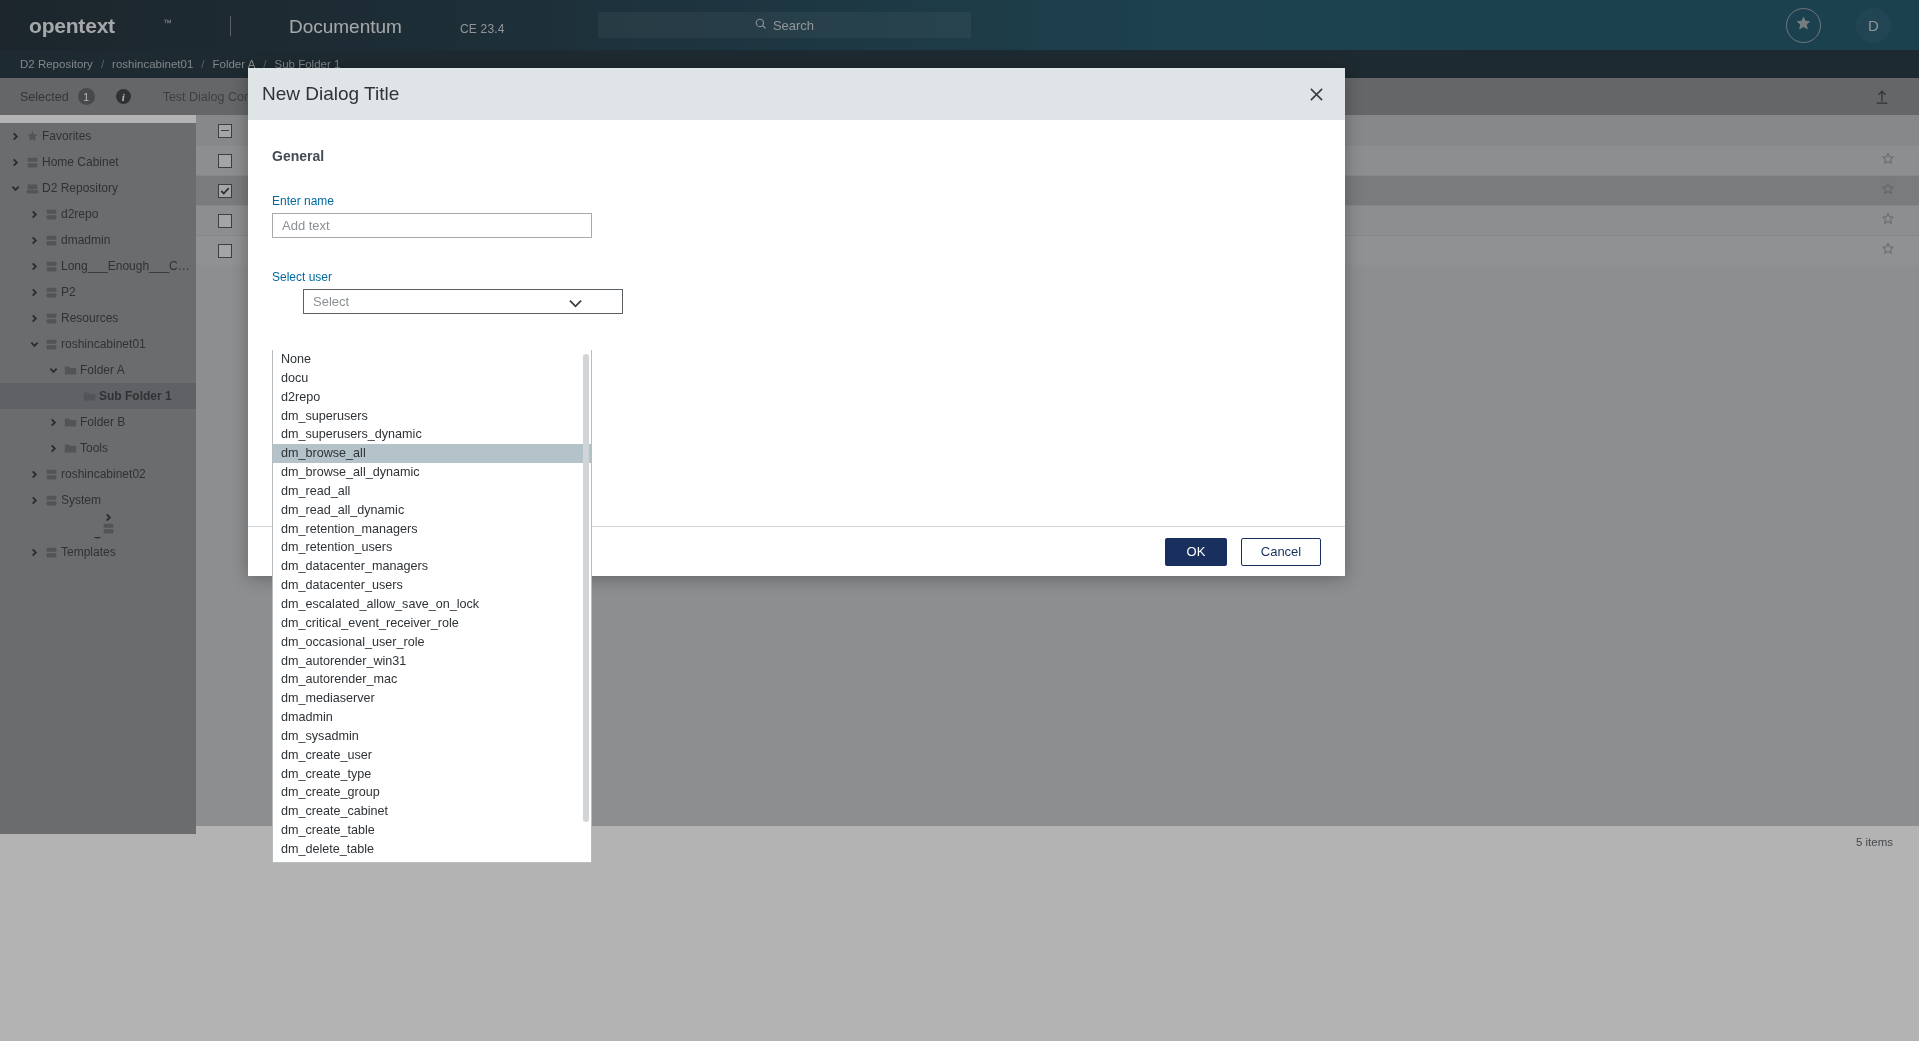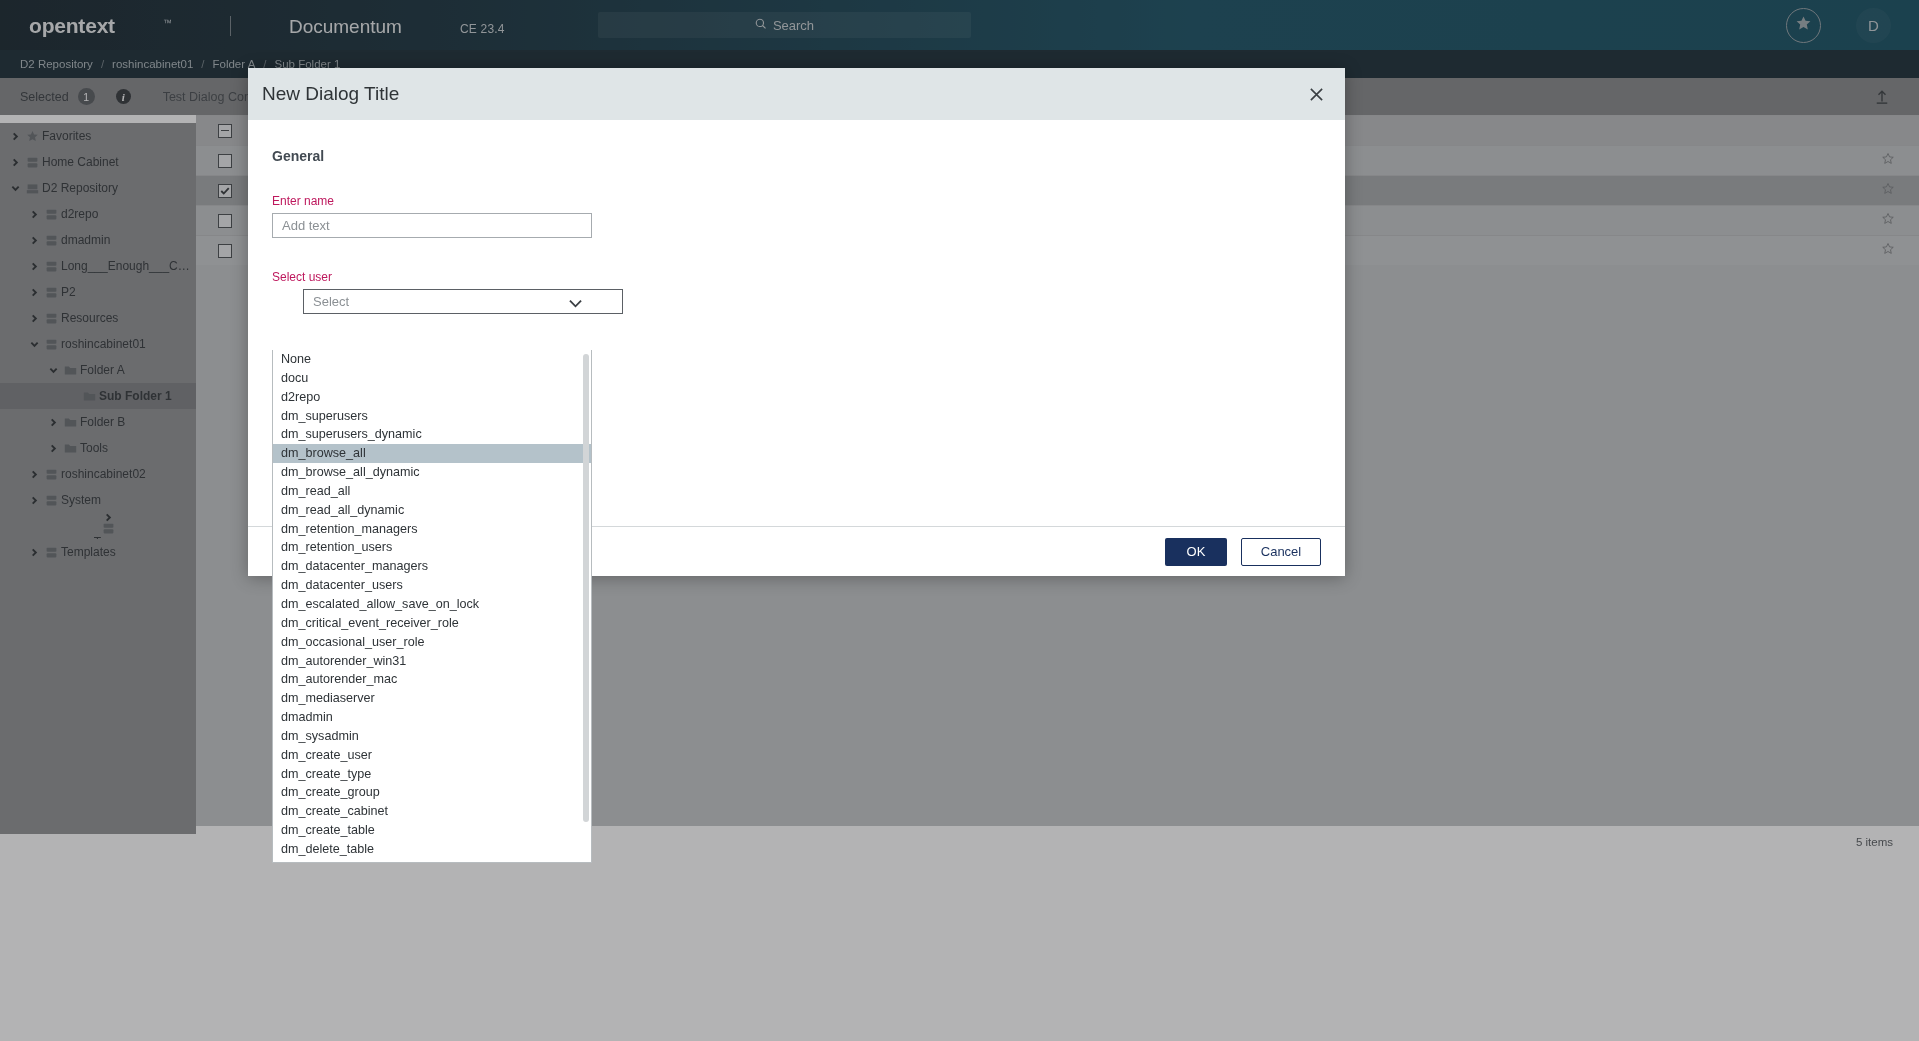--- a/index.html
+++ b/index.html
@@ -146,21 +146,21 @@
     padding: 0 16px 0 14px;
   }
   .modal-title { font-size: 19px; font-weight: 300; color: #2f3437; flex: 1; }
   .modal-close {
     width: 26px; height: 26px; display: flex; align-items: center; justify-content: center;
   }
   .modal-close svg { width: 15px; height: 15px; stroke: #3a3f43; stroke-width: 1.7; }
 
   .modal-body { position: relative; height: 578px; padding: 28px 24px 0 24px; }
   .section-title { font-size: 14px; font-weight: bold; color: #424a52; margin-bottom: 30px; }
-  .fld-label { font-size: 12px; color: #be185d; margin-bottom: 5px; margin-top: 8px; }
+  .fld-label { font-size: 12px; color: #0369a1; margin-bottom: 5px; margin-top: 8px; }
   .txt-input {
     width: 320px; height: 25px; border: 1px solid #a6abaf; background: #fff;
     font-size: 13px; color: #8b9094; padding: 0 9px; display: flex; align-items: center;
     margin-bottom: 32px;
   }
   .sel-wrap { position: relative; width: 320px; padding-left: 31px; }
   .sel-closed {
     width: 320px; height: 25px; border: 1.6px solid #5b6065; background: #fff;
     font-size: 13px; color: #8b9094; padding: 0 9px; display: flex; align-items: center;
   }

